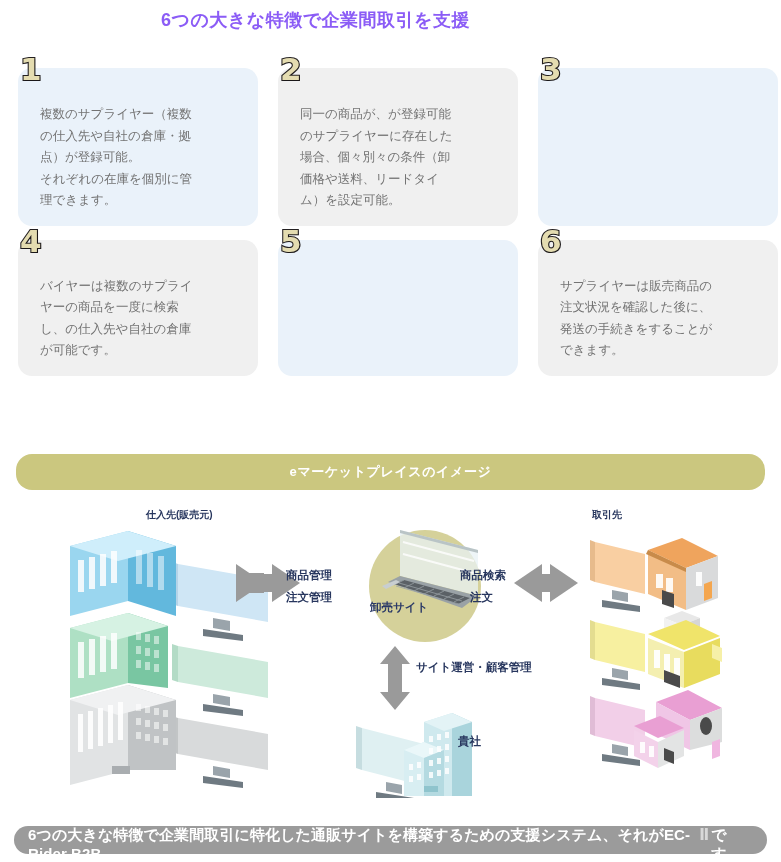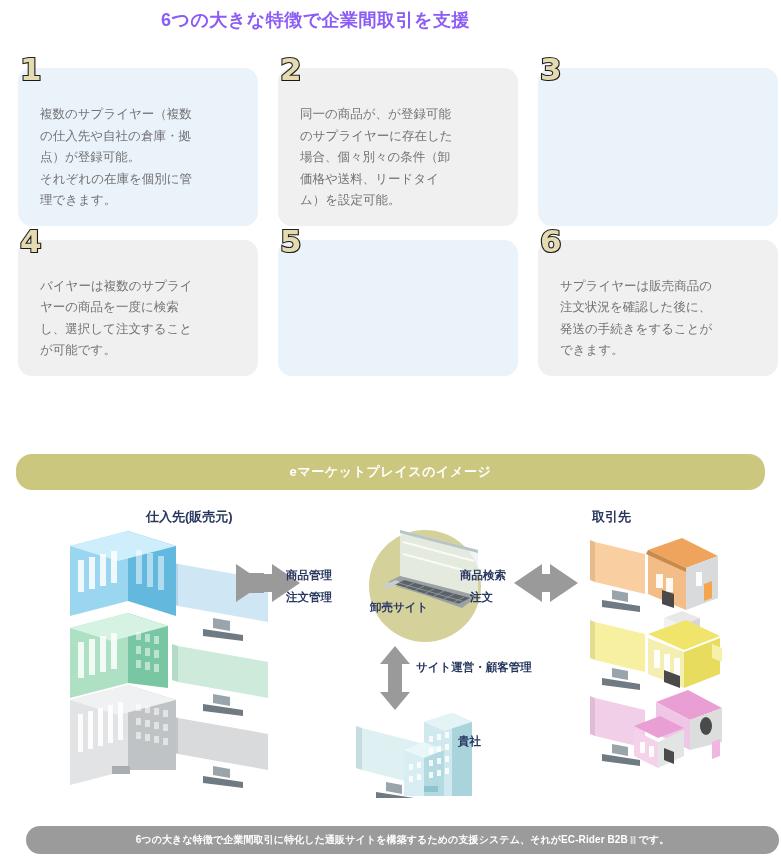--- a/index.html
+++ b/index.html
@@ -106,41 +106,41 @@
   }
   .diag-label {
     position: absolute;
     font-size: 11.5px;
     color: #27365e;
     font-weight: 600;
     white-space: nowrap;
   }
   .diag-head {
     position: absolute;
-    font-size: 13px;
+    font-size: 10px;
     color: #27365e;
     font-weight: 600;
     white-space: nowrap;
     text-align: right;
   }
 
   
   .footer-bar {
     position: absolute;
     top: 826px;
-    left: 26px;
+    left: 14px;
     width: 753px;
     height: 28px;
     background: #9b9b9b;
     border-radius: 14px;
     color: #ffffff;
-    font-size: 10px;
+    font-size: 15px;
     font-weight: bold;
     display: flex;
-    align-items: center;
+    align-items: flex-start;
     justify-content: center;
     box-sizing: border-box;
     padding: 0 14px;
     letter-spacing: 0.1px;
   }
   .footer-bar .roman {
     color: #d8d8d8;
     padding: 0 2px;
   }
 </style>
@@ -176,21 +176,21 @@
     </div>
 
   </div>
 
   <div class="card-row">
 
     <div class="card gray row2">
       <span class="card-num">4</span>
       <div class="card-text">バイヤーは複数のサプライ
 ヤーの商品を一度に検索
-し、選択して注文すること
+し、の仕入先や自社の倉庫
 が可能です。</div>
     </div>
 
     <div class="card blue row2">
       <span class="card-num">5</span>
     </div>
 
     <div class="card gray row2">
       <span class="card-num">6</span>
       <div class="card-text">サプライヤーは販売商品の

